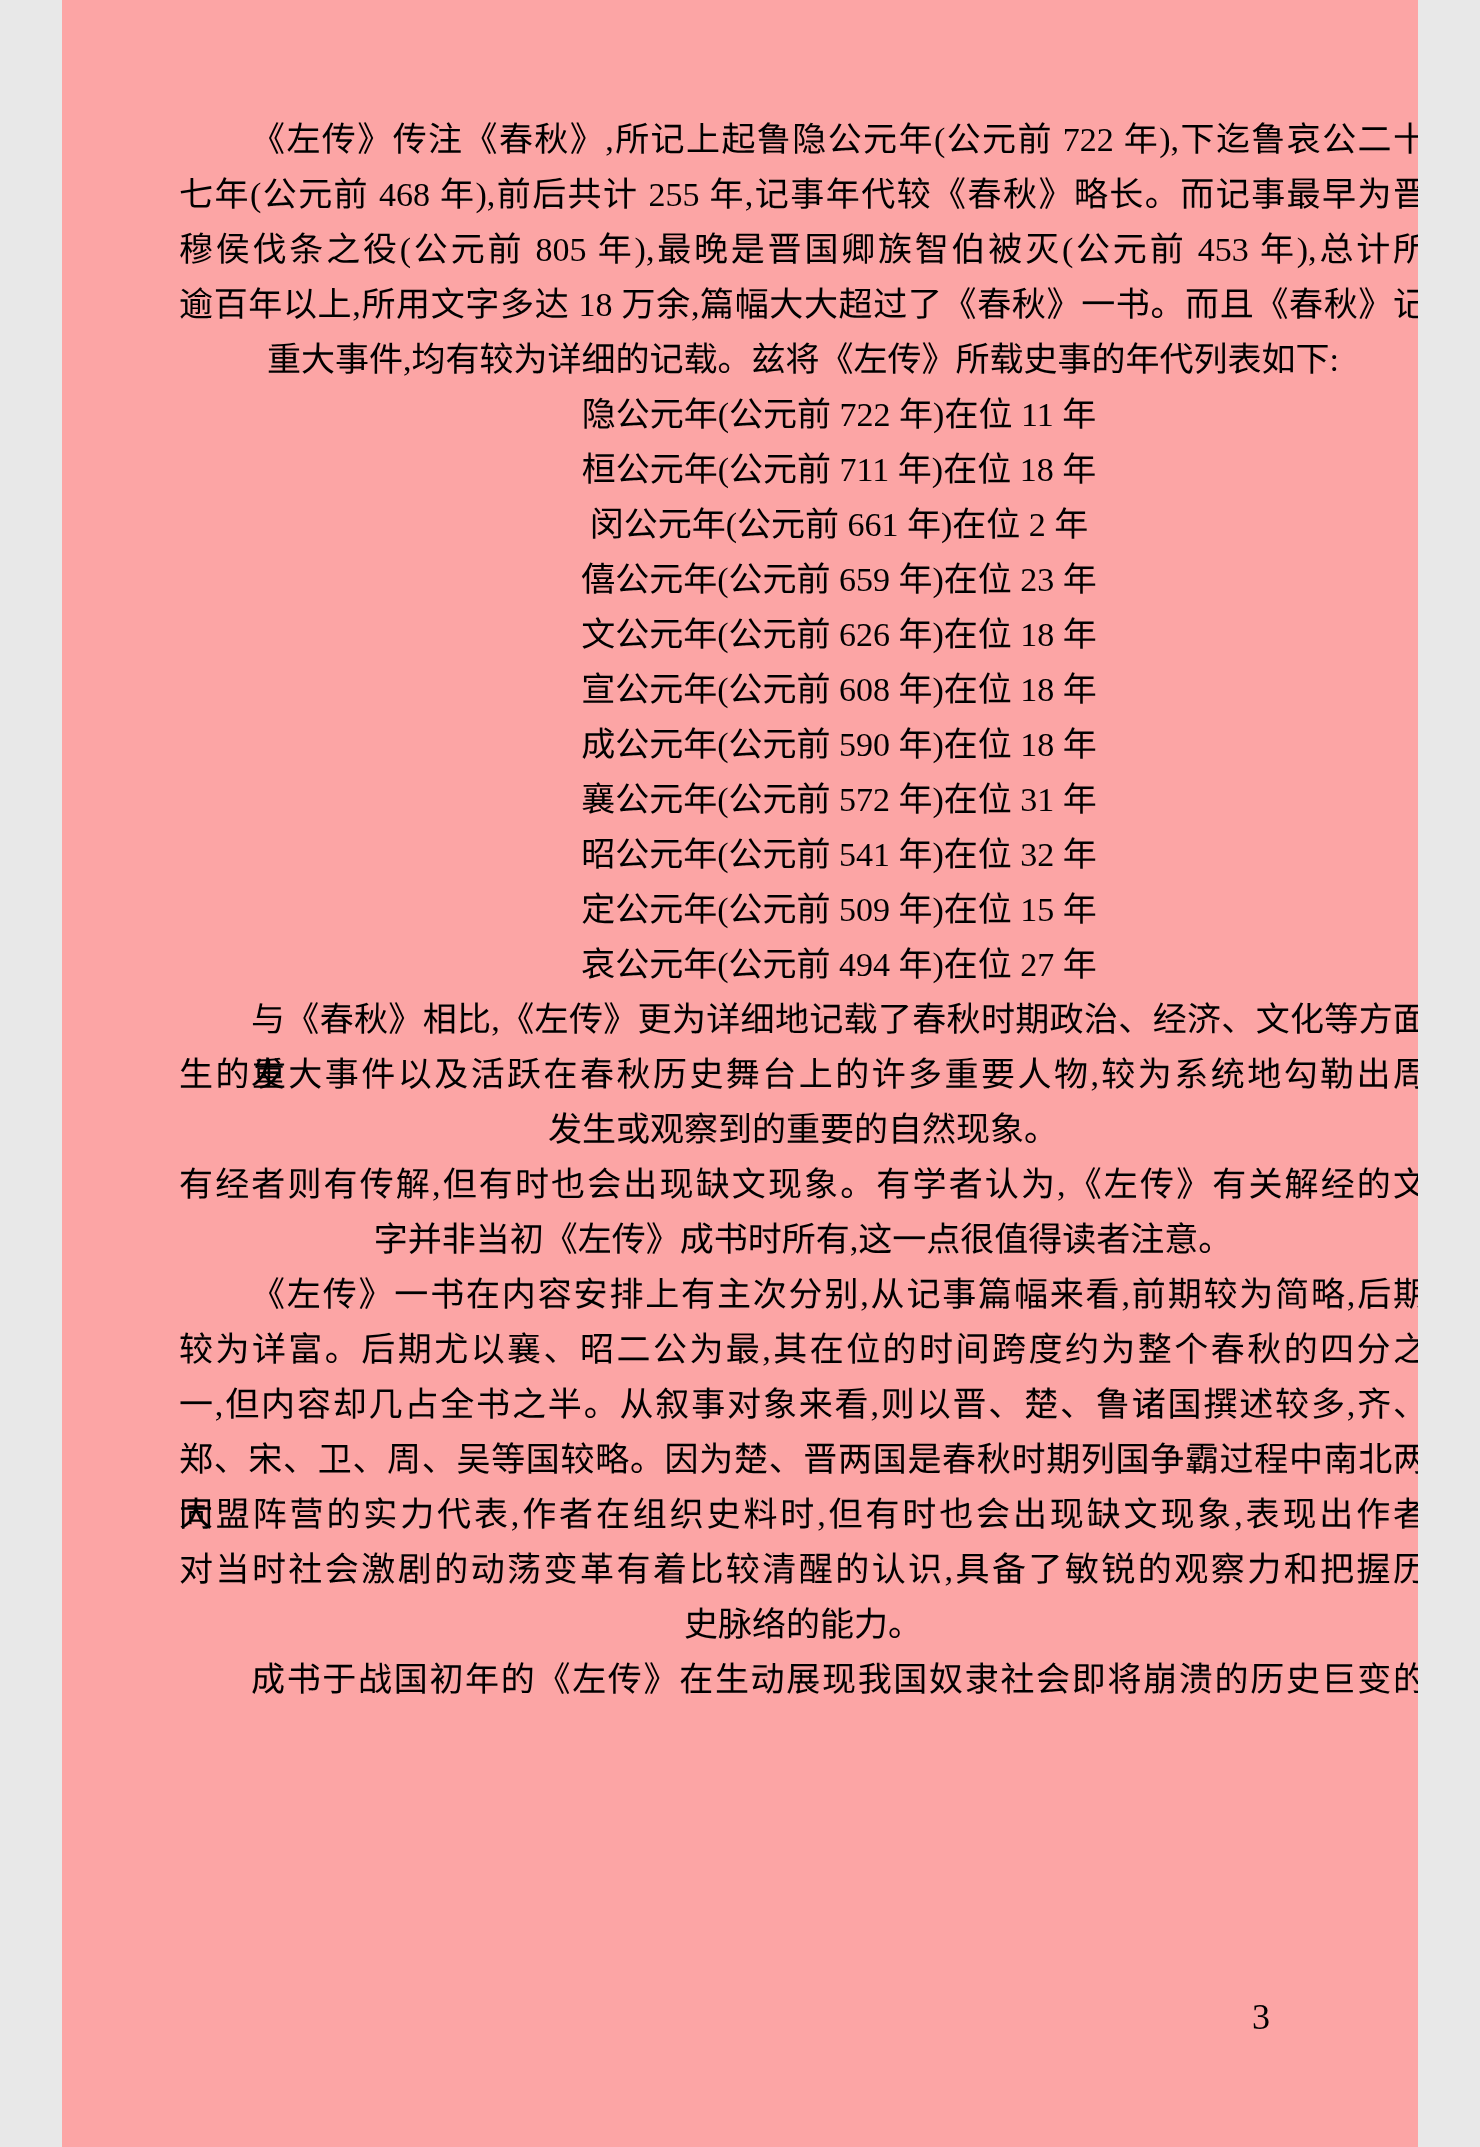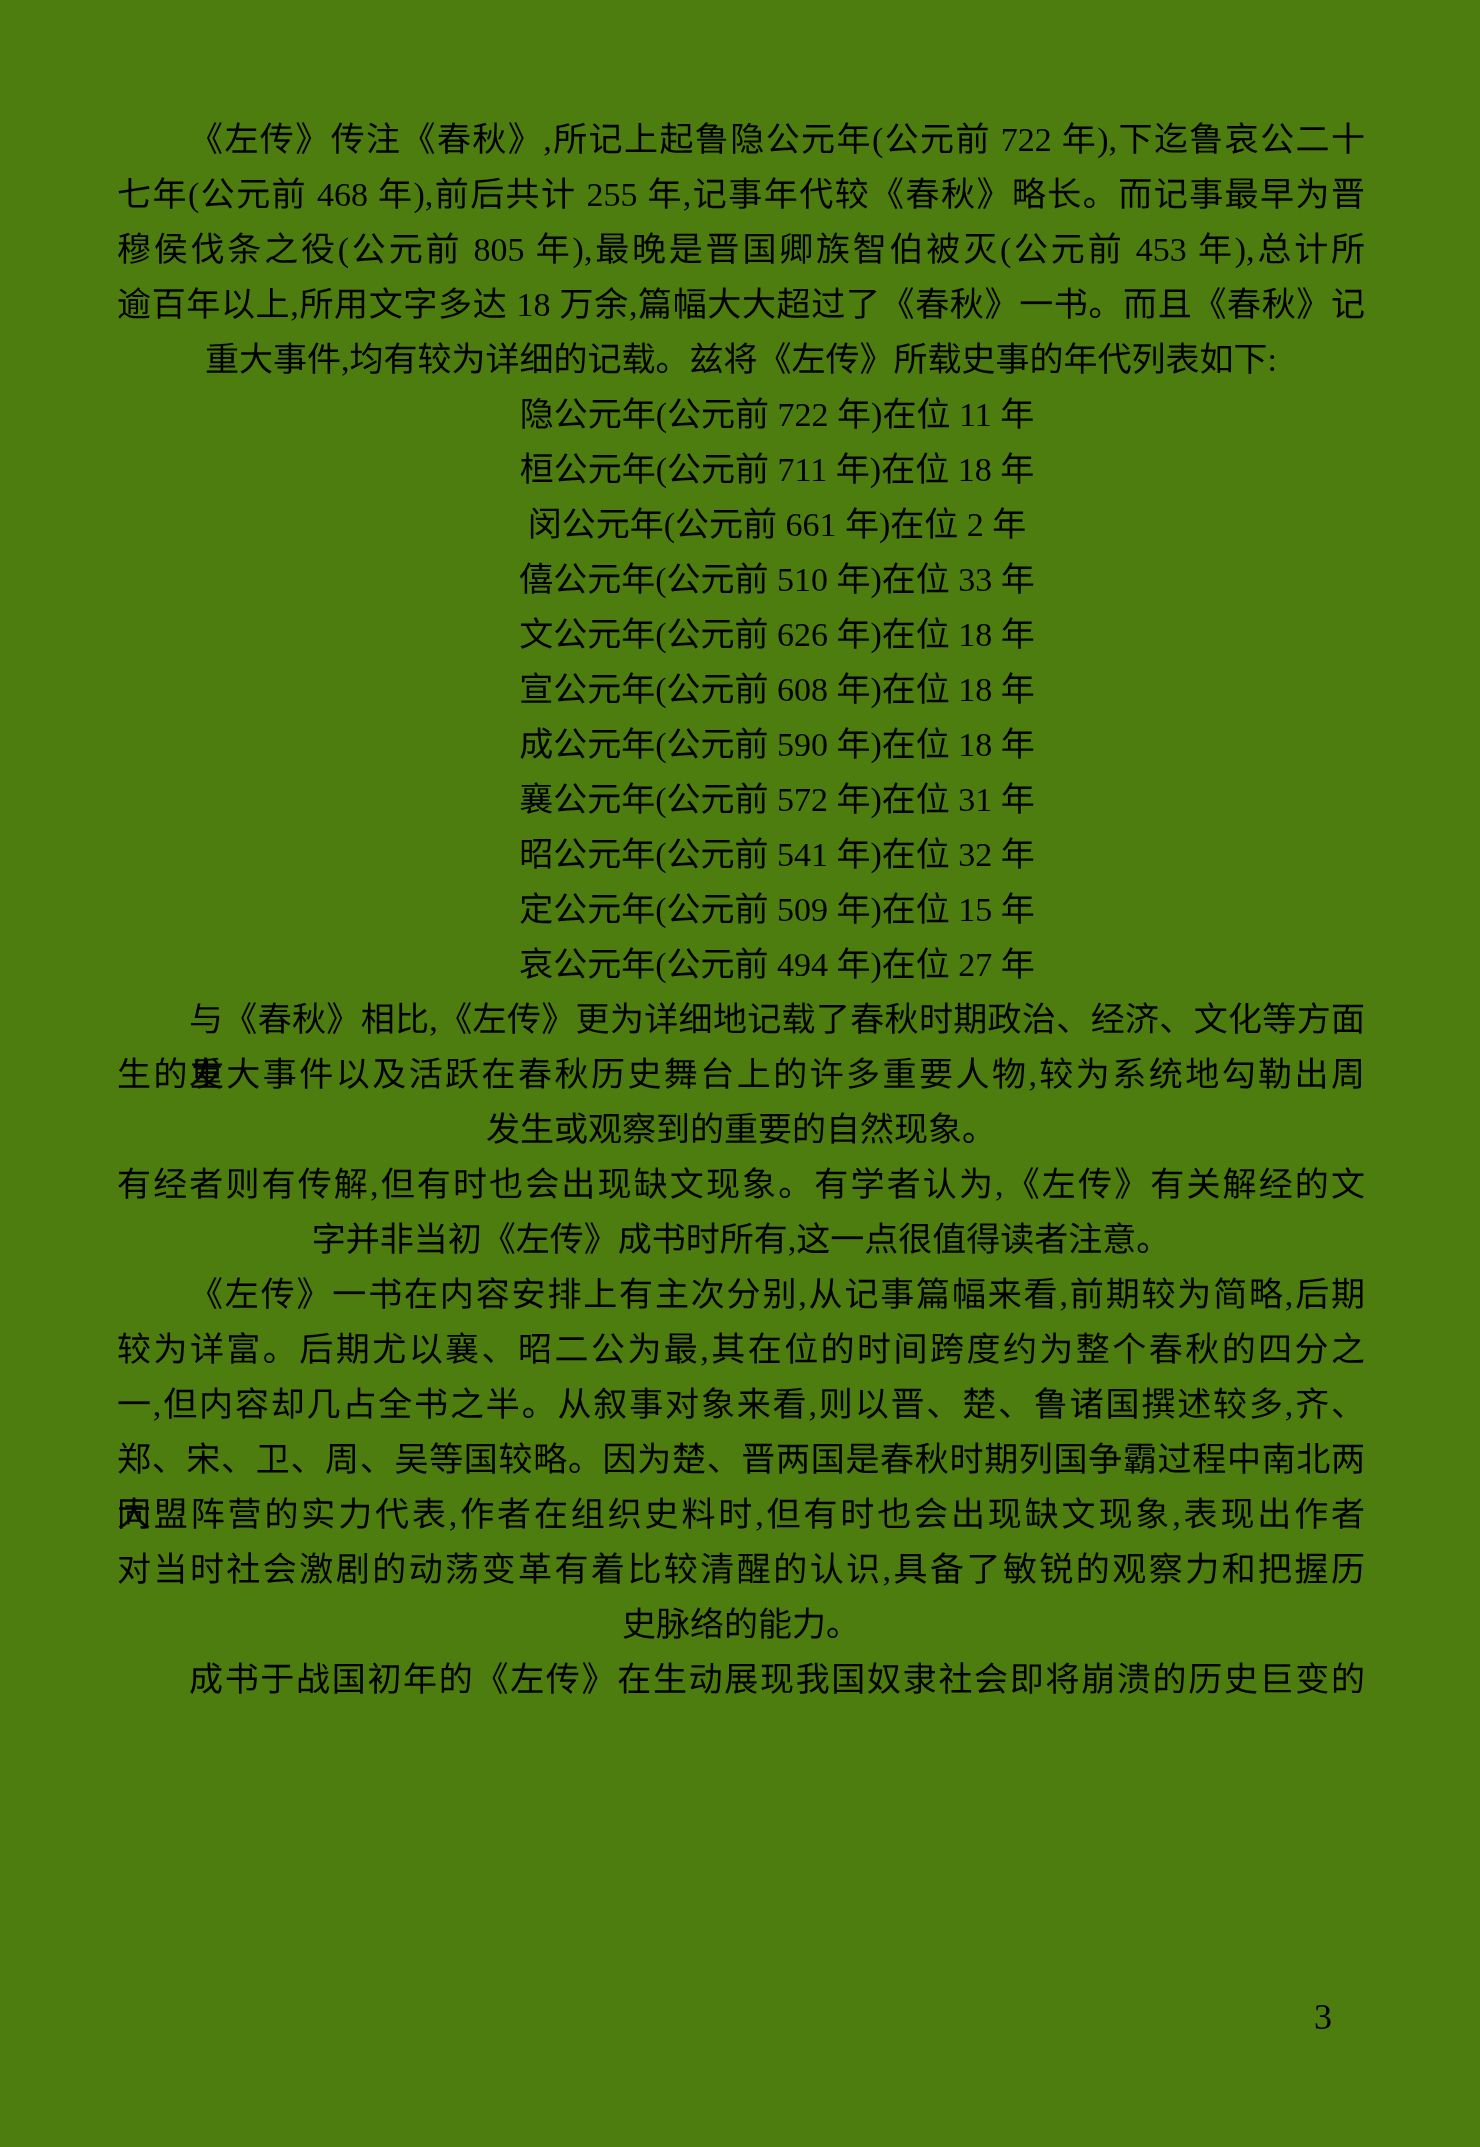--- a/index.html
+++ b/index.html
@@ -2,24 +2,24 @@
 <html lang="zh-CN"><head>
 <meta charset="utf-8">
 <style>
   html, body {
     margin: 0;
     padding: 0;
     background: #e8e8e8;
   }
   .page {
     position: relative;
-    width: 1480px;
+    width: 1356px;
     height: 2147px;
     margin: 0 auto;
-    background: #4d7c0f;
+    background: #fca5a5;
     overflow: hidden;
     font-family: "Liberation Serif", "DejaVu Serif", serif;
     color: #000000;
   }
   .text-block {
     position: absolute;
     left: 117px;
     top: 112px;
     width: 1248px;
     font-size: 34px;
@@ -55,21 +55,21 @@
 
     <div class="line j ind">《左传》传注《春秋》,所记上起鲁隐公元年(公元前 722 年),下迄鲁哀公二十</div>
     <div class="line j">七年(公元前 468 年),前后共计 255 年,记事年代较《春秋》略长。而记事最早为晋</div>
     <div class="line j">穆侯伐条之役(公元前 805 年),最晚是晋国卿族智伯被灭(公元前 453 年),总计所</div>
     <div class="line j">逾百年以上,所用文字多达 18 万余,篇幅大大超过了《春秋》一书。而且《春秋》记</div>
     <div class="line">重大事件,均有较为详细的记载。兹将《左传》所载史事的年代列表如下:</div>
 
     <div class="line ind">隐公元年(公元前 722 年)在位 11 年</div>
     <div class="line ind">桓公元年(公元前 711 年)在位 18 年</div>
     <div class="line ind">闵公元年(公元前 661 年)在位 2 年</div>
-    <div class="line ind">僖公元年(公元前 510 年)在位 33 年</div>
+    <div class="line ind">僖公元年(公元前 659 年)在位 23 年</div>
     <div class="line ind">文公元年(公元前 626 年)在位 18 年</div>
     <div class="line ind">宣公元年(公元前 608 年)在位 18 年</div>
     <div class="line ind">成公元年(公元前 590 年)在位 18 年</div>
     <div class="line ind">襄公元年(公元前 572 年)在位 31 年</div>
     <div class="line ind">昭公元年(公元前 541 年)在位 32 年</div>
     <div class="line ind">定公元年(公元前 509 年)在位 15 年</div>
     <div class="line ind">哀公元年(公元前 494 年)在位 27 年</div>
 
     <div class="line j ind">与《春秋》相比,《左传》更为详细地记载了春秋时期政治、经济、文化等方面发</div>
     <div class="line j">生的重大事件以及活跃在春秋历史舞台上的许多重要人物,较为系统地勾勒出周</div>

